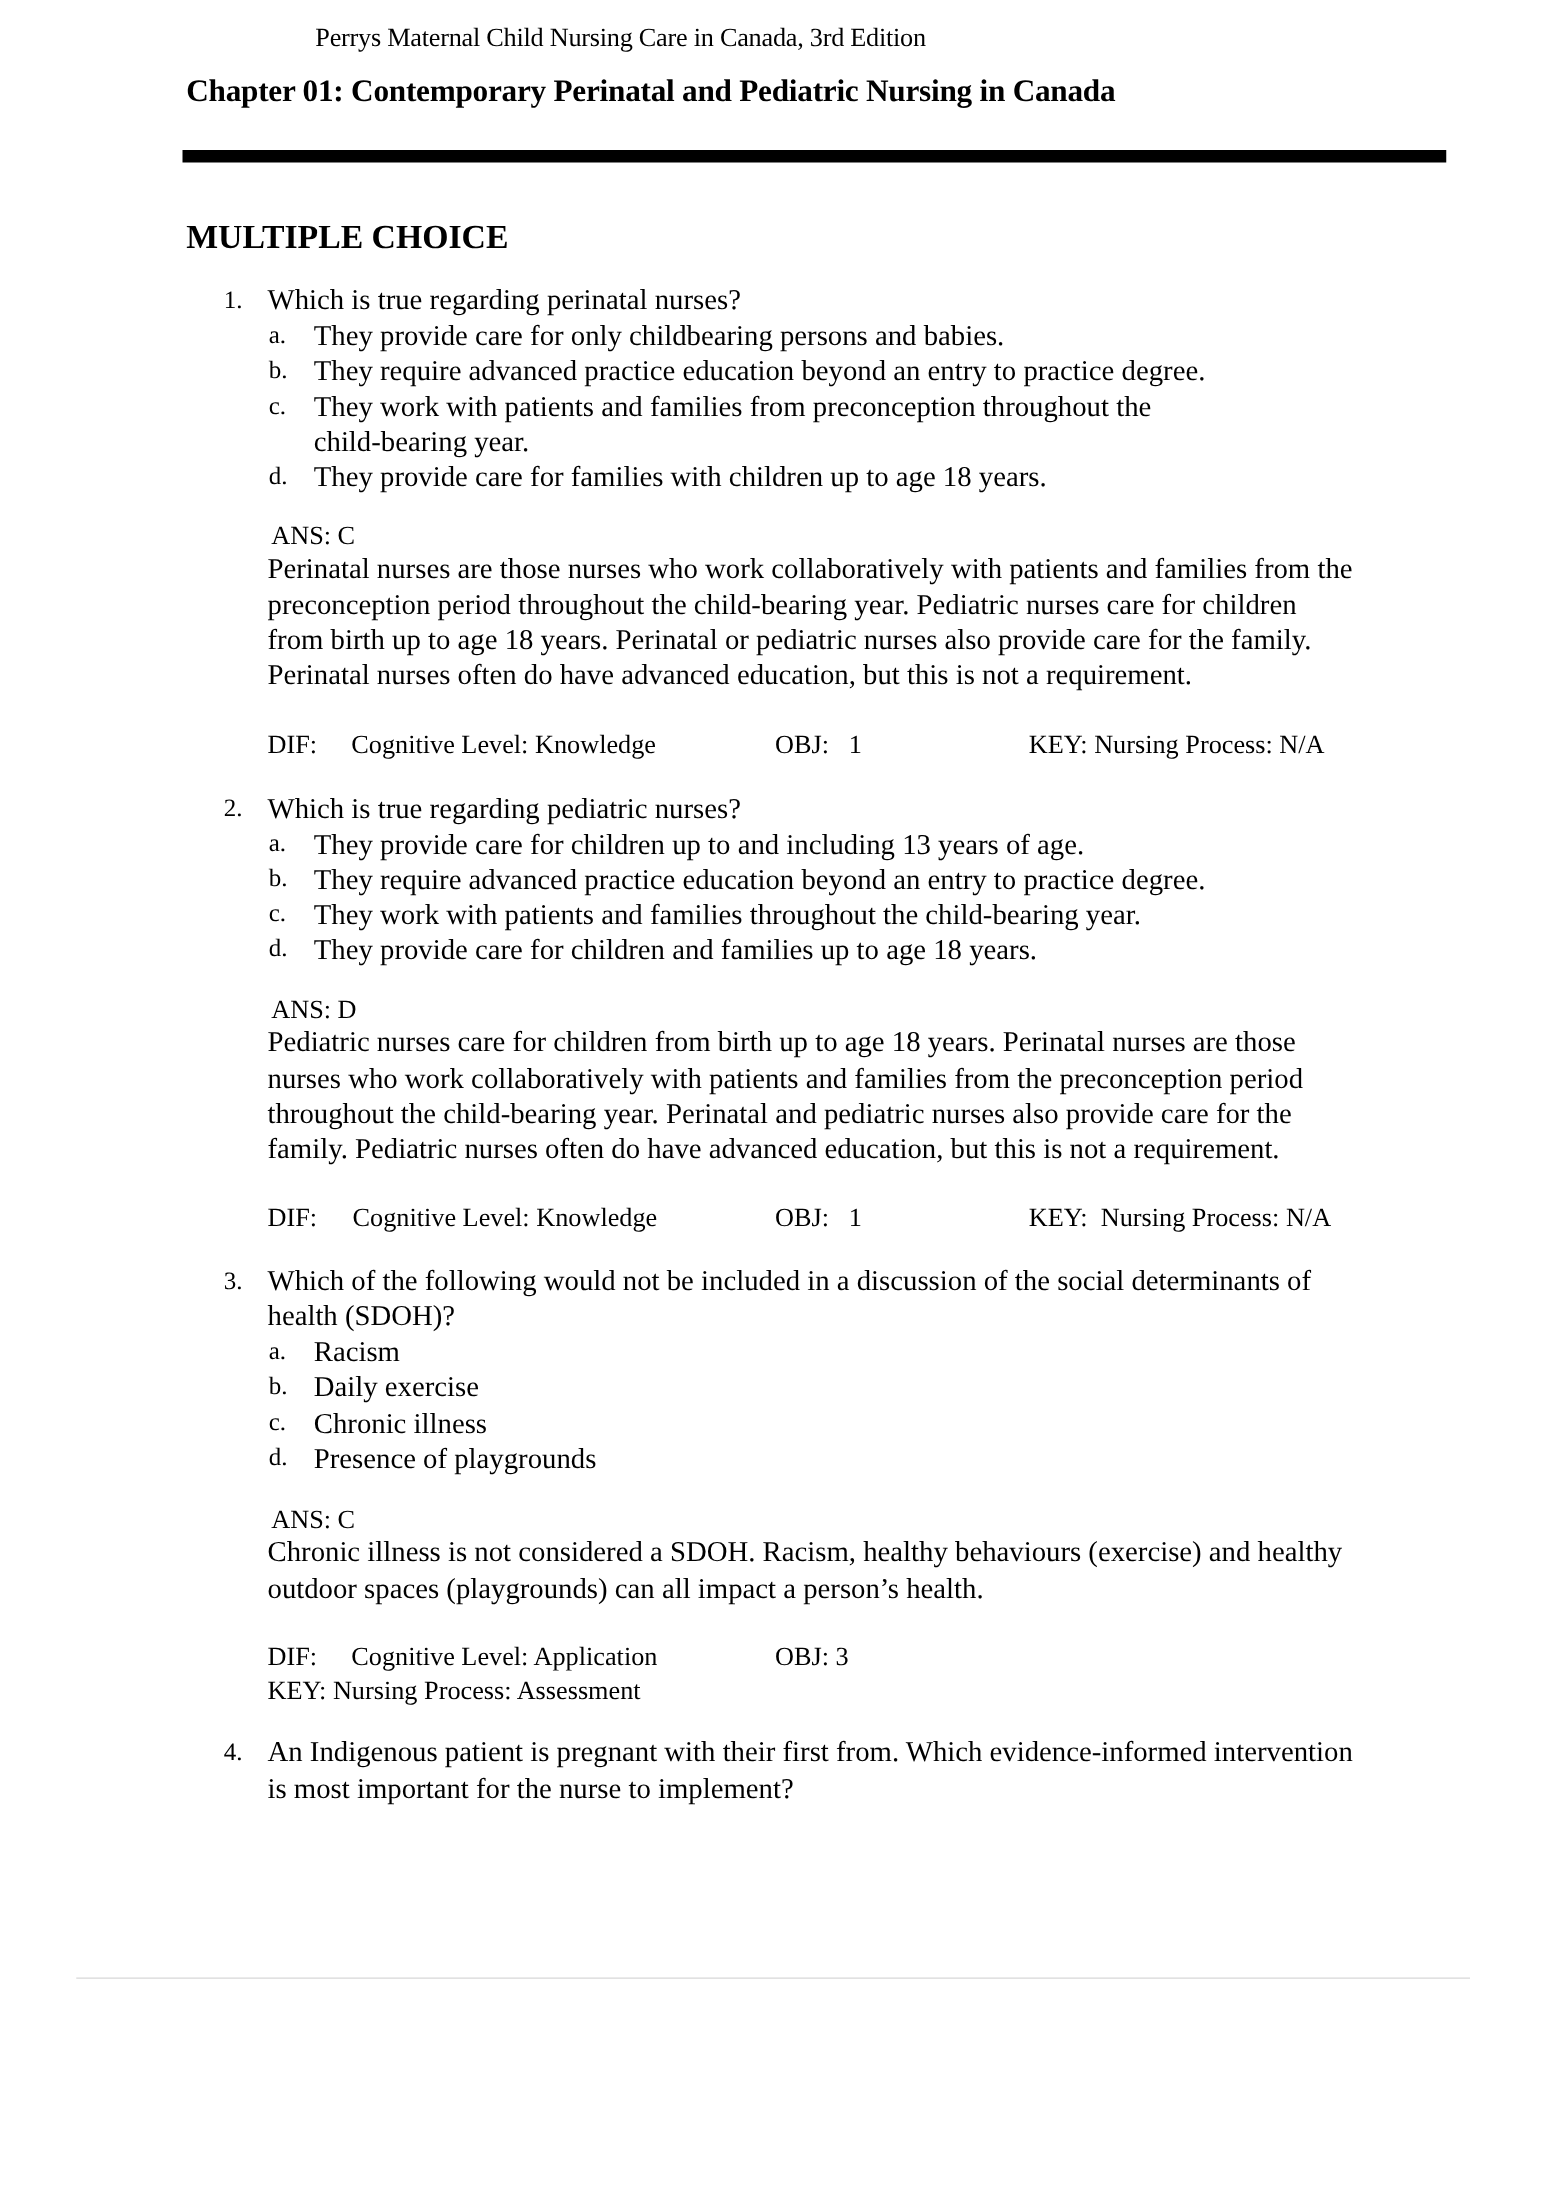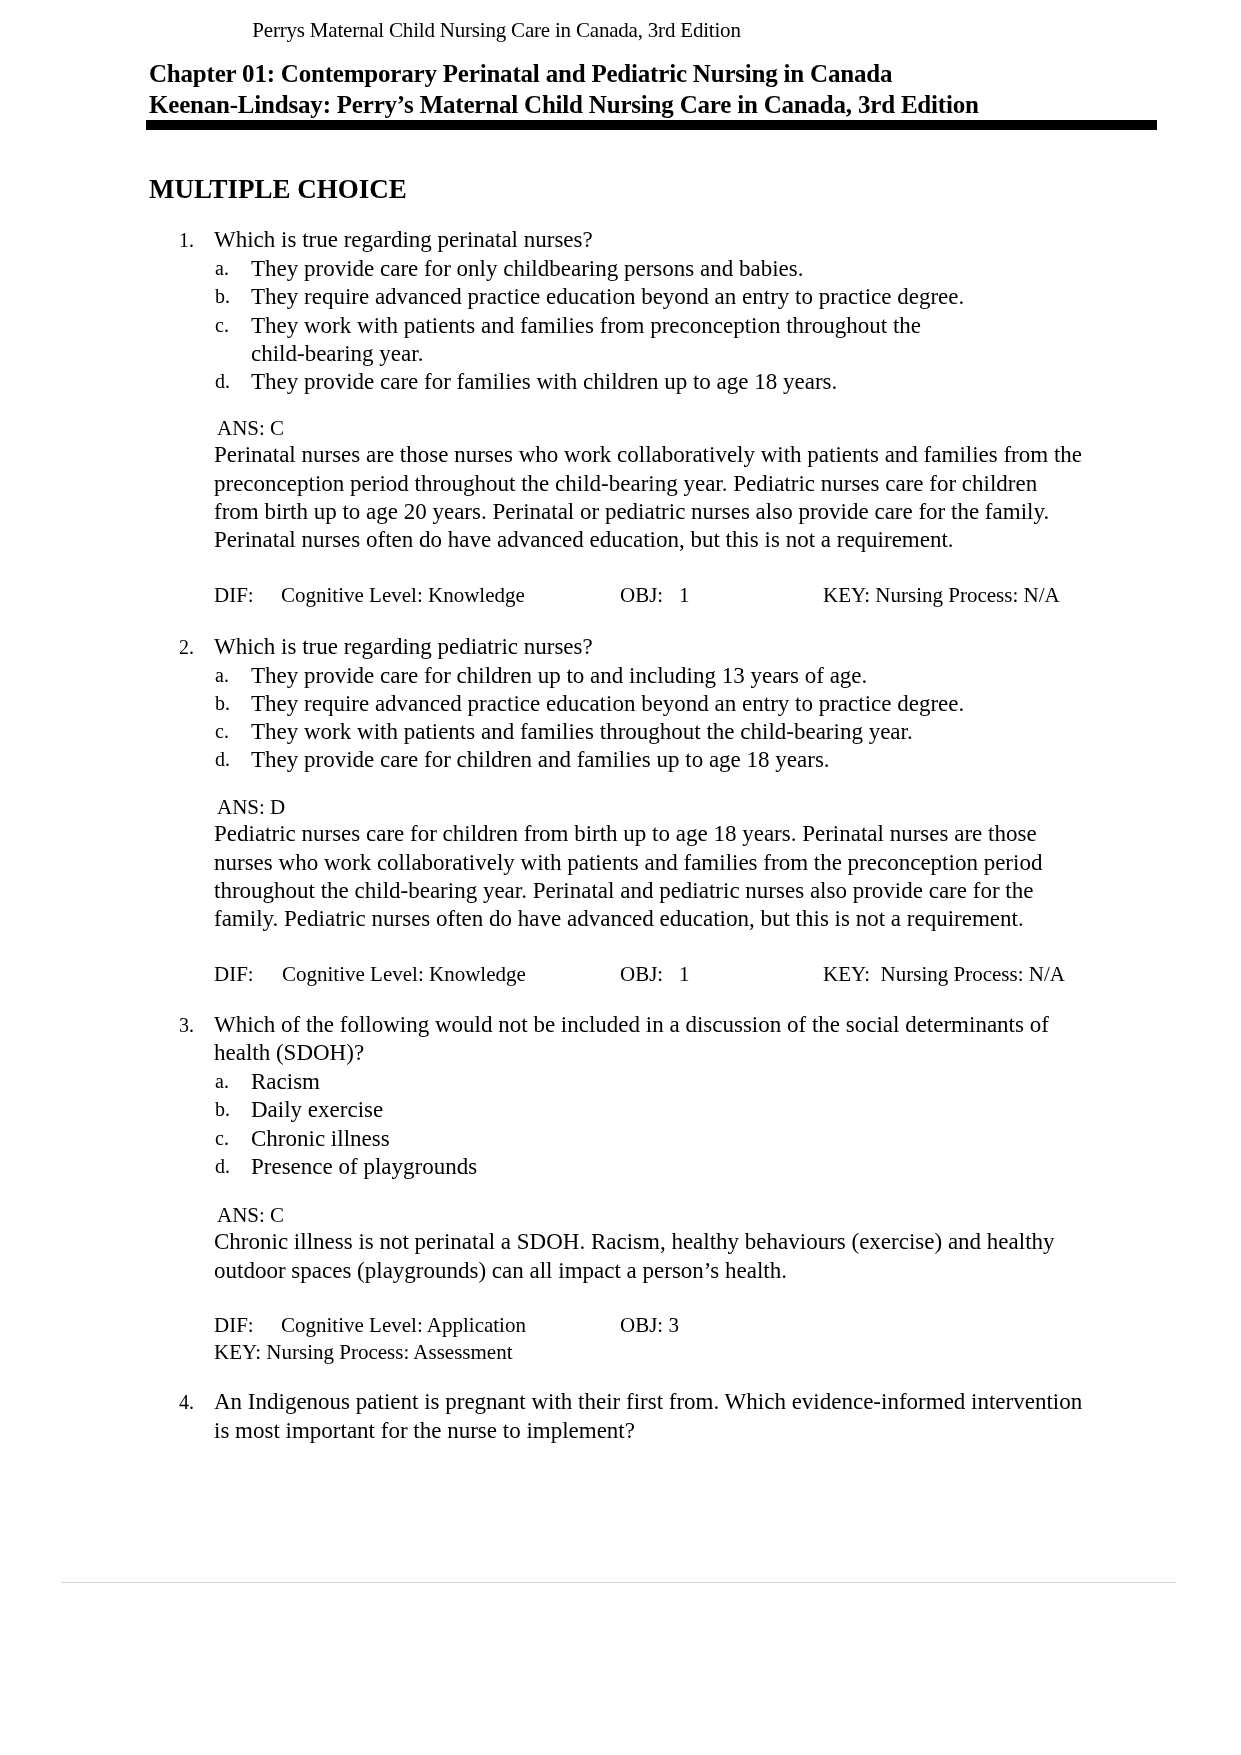--- a/index.html
+++ b/index.html
@@ -32,21 +32,20 @@
     position: absolute; left: 61px; top: 1582px; width: 1115px; height: 1px; background: #d8d8d8;
   }
 </style>
 </head>
 <body>
 
 <div class="running-header">Perrys Maternal Child Nursing Care in Canada, 3rd Edition</div>
 
 <div class="chapter-title">
   <div>Chapter 01: Contemporary Perinatal and Pediatric Nursing in Canada</div>
-  <div>Keenan-Lindsay: Perry’s Maternal Child Nursing Care in Canada, 3rd Edition</div>
 </div>
 <div class="header-rule"></div>
 
 <div class="section-heading">MULTIPLE CHOICE</div>
 
 <div class="q">
   <div class="q-line" style="top:227px">
     <span class="q-num" style="top:2px">1.</span>
     <span class="q-text">Which is true regarding perinatal nurses?</span>
   </div>
@@ -65,21 +64,21 @@
   <div class="q-line" style="top:341px">
     <span class="opt-text">child-bearing year.</span>
   </div>
   <div class="q-line" style="top:369px">
     <span class="opt-letter" style="top:1px">d.</span>
     <span class="opt-text">They provide care for families with children up to age 18 years.</span>
   </div>
   <div class="meta" style="left:217px;top:416px">ANS:  C</div>
   <div class="q-line" style="top:442px;left:214px">Perinatal nurses are those nurses who work collaboratively with patients and families from the</div>
   <div class="q-line" style="top:471px;left:214px">preconception period throughout the child-bearing year. Pediatric nurses care for children</div>
-  <div class="q-line" style="top:499px;left:214px">from birth up to age 20 years. Perinatal or pediatric nurses also provide care for the family.</div>
+  <div class="q-line" style="top:499px;left:214px">from birth up to age 18 years. Perinatal or pediatric nurses also provide care for the family.</div>
   <div class="q-line" style="top:527px;left:214px">Perinatal nurses often do have advanced education, but this is not a requirement.</div>
   <div class="meta" style="left:214px;top:583px">DIF:</div>
   <div class="meta" style="left:281px;top:583px">Cognitive Level: Knowledge</div>
   <div class="meta" style="left:620px;top:583px;white-space:pre">OBJ:   1</div>
   <div class="meta" style="left:823px;top:583px">KEY: Nursing Process: N/A</div>
 </div>
 
 <div class="q">
   <div class="q-line" style="top:634px">
     <span class="q-num" style="top:2px">2.</span>
@@ -130,21 +129,21 @@
   </div>
   <div class="q-line" style="top:1126px">
     <span class="opt-letter" style="top:1px">c.</span>
     <span class="opt-text">Chronic illness</span>
   </div>
   <div class="q-line" style="top:1154px">
     <span class="opt-letter" style="top:1px">d.</span>
     <span class="opt-text">Presence of playgrounds</span>
   </div>
   <div class="meta" style="left:217px;top:1203px">ANS:  C</div>
-  <div class="q-line" style="top:1229px;left:214px">Chronic illness is not perinatal a SDOH. Racism, healthy behaviours (exercise) and healthy</div>
+  <div class="q-line" style="top:1229px;left:214px">Chronic illness is not considered a SDOH. Racism, healthy behaviours (exercise) and healthy</div>
   <div class="q-line" style="top:1258px;left:214px">outdoor spaces (playgrounds) can all impact a person’s health.</div>
   <div class="meta" style="left:214px;top:1313px">DIF:</div>
   <div class="meta" style="left:281px;top:1313px">Cognitive Level: Application</div>
   <div class="meta" style="left:620px;top:1313px">OBJ: 3</div>
   <div class="meta" style="left:214px;top:1340px">KEY: Nursing Process: Assessment</div>
 </div>
 
 <div class="q">
   <div class="q-line" style="top:1389px">
     <span class="q-num" style="top:2px">4.</span>

